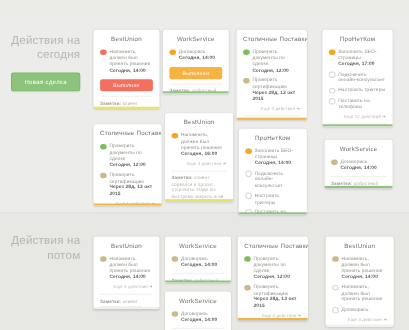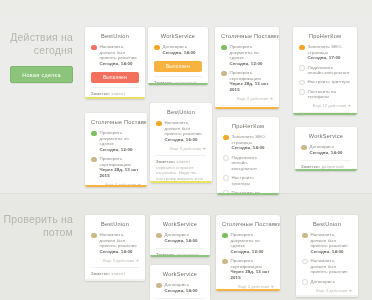--- a/index.html
+++ b/index.html
@@ -101,21 +101,21 @@
 
   <div class="band band-today"></div>
   <div class="band band-later"></div>
 
   <div class="rail" style="top:14px;">
     <div class="rail-title">Действия на сегодня</div>
     <div class="new-deal-btn">Новая сделка</div>
   </div>
 
   <div class="rail" style="top:196px;">
-    <div class="rail-title">Проверить на потом</div>
+    <div class="rail-title">Действия на потом</div>
   </div>
 
   <div id="cards-host">
       <div class="card" style="left: 85px; top: 10px; width: 60px; height: 72px;">
         <div class="card-title">BestUnion</div>
         <div class="tasks">
           <div class="task">
             <span class="task-ico ico-red"></span>
             <div class="task-body">
               <div class="task-text">Напомнить, должен был принять решение</div>

